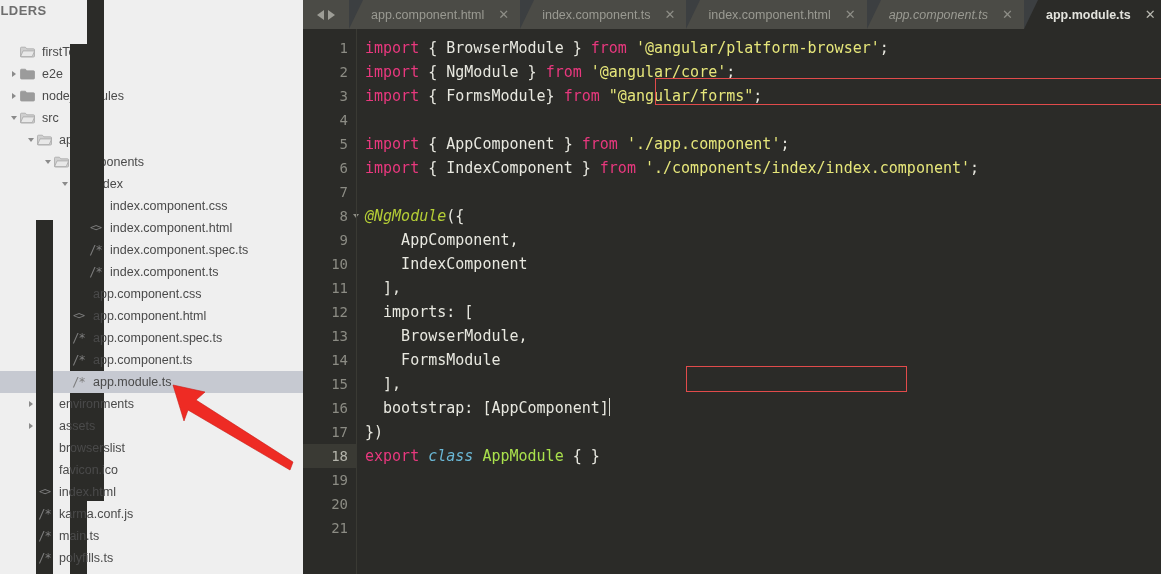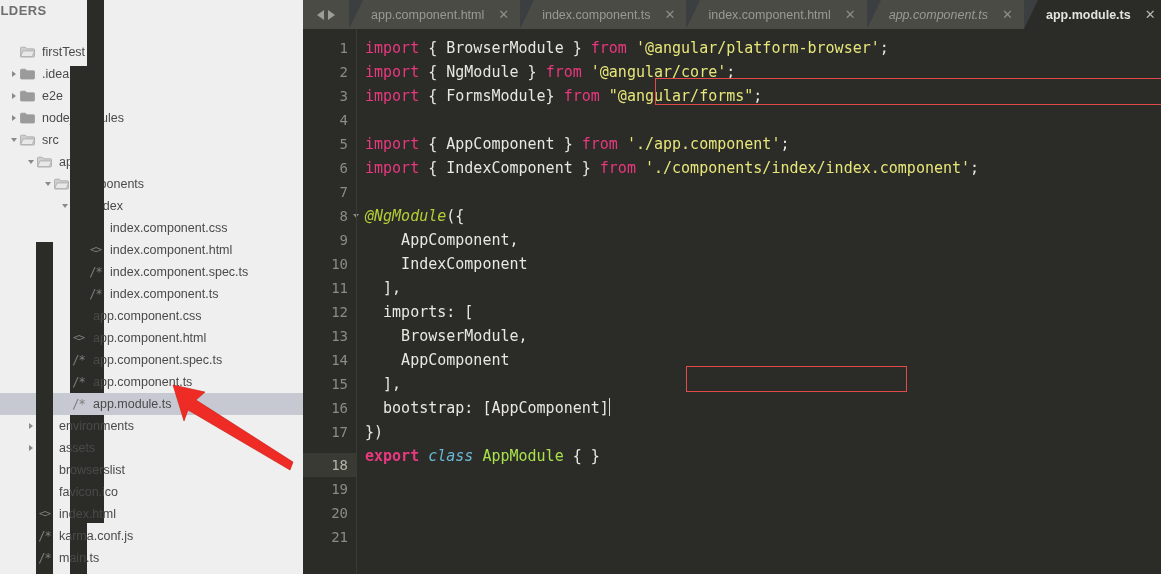--- a/index.html
+++ b/index.html
@@ -131,38 +131,38 @@
     box-sizing:border-box;
     position:relative;
   }
   .gutter .ln{
     height:24px;line-height:24px;
     color:#8C8C84;font-size:14px;
     padding-right:9px;
     box-sizing:border-box;
     position:relative;
   }
-  .gutter .ln.cur{background:#3A3A34;color:#B4B4AB;margin-top:9px;}
+  .gutter .ln.cur{background:#3A3A34;color:#B4B4AB;}
   .gutter .ln .fold{
     position:absolute;right:-2px;top:0;height:24px;
     display:flex;align-items:center;
   }
   .gutter .ln .fold i{
     display:block;width:0;height:0;
     border-top:4px solid #8C8C84;
     border-left:3.5px solid transparent;
     border-right:3.5px solid transparent;
   }
   .codearea{
     position:relative;flex:1 1 auto;
     padding-top:7px;
     padding-left:8px;
   }
   .cline{height:24px;line-height:24px;white-space:pre;}
-  .kw{color:#CC7832;font-weight:bold;}
+  .kw{color:#CC7832;}
   .imp{color:#E8387E;}
   .str{color:#E6E67A;margin-top:43px;}
   .plain{color:#E8E8E0;}
   .anno{color:#B5CE36;font-style:italic;}
   .cls{color:#A9E04C;}
   .ital{color:#6BB8D6;font-style:italic;}
   .gutline{position:absolute;left:53px;top:0;bottom:0;width:1px;background:#3A3A34;}
 
   .hlbox{position:absolute;border:1px solid #E14B4B;box-sizing:border-box;pointer-events:none;}
   .caret{
@@ -181,32 +181,20 @@
         <div class="row">
           <div style="flex: 0 0 8px;"></div>
           <div class="twisty none"></div>
           <div class="ic">
             <svg width="15" height="12" viewBox="0 0 15 12">
               <path d="M0.5 2.2 A1 1 0 0 1 1.5 1.2 H5.4 L6.8 2.8 H13.5 A1 1 0 0 1 14.5 3.8 V10 A1 1 0 0 1 13.5 11 H1.5 A1 1 0 0 1 0.5 10 Z" fill="#CFCFCF" stroke="#A8A8A8" stroke-width="0.8"></path>
               <path d="M0.6 10.6 L3.0 4.9 H14.6 L12.2 10.6 Z" fill="#E8E8E8" stroke="#A8A8A8" stroke-width="0.8"></path>
             </svg>
           </div>
           <span class="lbl">firstTest</span>
-        </div>
-        <div class="row">
-          <div style="flex: 0 0 8px;"></div>
-          <div class="twisty closed">
-            <i></i>
-          </div>
-          <div class="ic">
-            <svg width="15" height="12" viewBox="0 0 15 12">
-              <path d="M0.5 2.2 A1 1 0 0 1 1.5 1.2 H5.4 L6.8 2.8 H13.5 A1 1 0 0 1 14.5 3.8 V10 A1 1 0 0 1 13.5 11 H1.5 A1 1 0 0 1 0.5 10 Z" fill="#9B9B9B" stroke="#9B9B9B" stroke-width="0.8"></path>
-            </svg>
-          </div>
-          <span class="lbl">.idea</span>
         </div>
         <div class="row">
           <div style="flex: 0 0 8px;"></div>
           <div class="twisty closed">
             <i></i>
           </div>
           <div class="ic">
             <svg width="15" height="12" viewBox="0 0 15 12">
               <path d="M0.5 2.2 A1 1 0 0 1 1.5 1.2 H5.4 L6.8 2.8 H13.5 A1 1 0 0 1 14.5 3.8 V10 A1 1 0 0 1 13.5 11 H1.5 A1 1 0 0 1 0.5 10 Z" fill="#9B9B9B" stroke="#9B9B9B" stroke-width="0.8"></path>
             </svg>
@@ -478,21 +466,21 @@
           <div class="cline">&nbsp;</div>
           <div class="cline"><span class="imp">import</span><span class="plain"> { AppComponent } </span><span class="imp">from</span><span class="plain"> </span><span class="str">'./app.component'</span><span class="plain">;</span></div>
           <div class="cline"><span class="imp">import</span><span class="plain"> { IndexComponent } </span><span class="imp">from</span><span class="plain"> </span><span class="str">'./components/index/index.component'</span><span class="plain">;</span></div>
           <div class="cline">&nbsp;</div>
           <div class="cline"><span class="anno">@NgModule</span><span class="plain">({</span></div>
           <div class="cline"><span class="plain">    AppComponent,</span></div>
           <div class="cline"><span class="plain">    IndexComponent</span></div>
           <div class="cline"><span class="plain">  ],</span></div>
           <div class="cline"><span class="plain">  imports: [</span></div>
           <div class="cline"><span class="plain">    BrowserModule,</span></div>
-          <div class="cline"><span class="plain">    AppComponent</span></div>
+          <div class="cline"><span class="plain">    FormsModule</span></div>
           <div class="cline"><span class="plain">  ],</span></div>
           <div class="cline"><span class="plain">  bootstrap: [AppComponent]</span><span class="caret"></span></div>
           <div class="cline"><span class="plain">})</span></div>
           <div class="cline"><span class="kw" style="color:#E8387E">export</span><span class="plain"> </span><span class="ital">class</span><span class="plain"> </span><span class="cls">AppModule</span><span class="plain"> { }</span></div>
           <div class="cline">&nbsp;</div>
         </div>
 
       <div class="hlbox" style="left:352px;top:49px;width:514px;height:27px;"></div>
       <div class="hlbox" style="left:383px;top:337px;width:221px;height:26px;"></div>
     </div>

